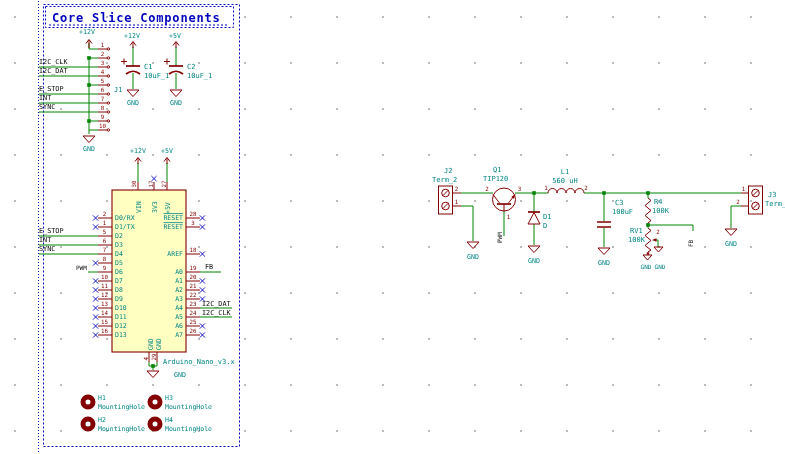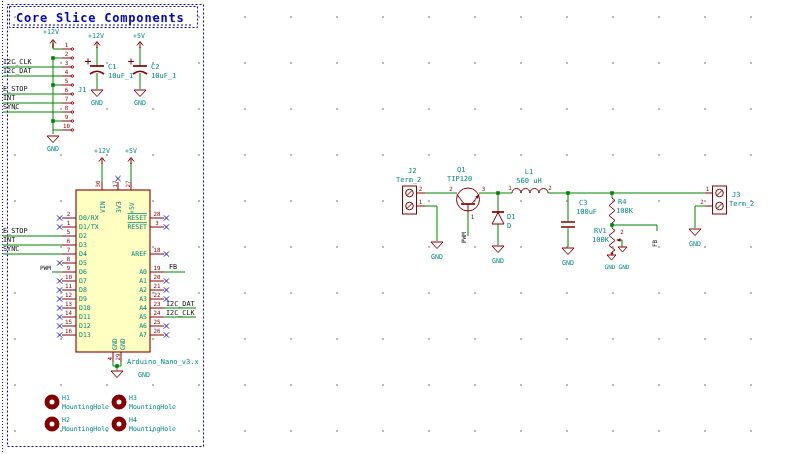--- a/index.html
+++ b/index.html
@@ -5,21 +5,21 @@
   html,body{margin:0;padding:0;}
   body{
     width:785px;height:454px;
     background-color:#ffffff;
     background-image:radial-gradient(circle,#b9b9b9 0.8px,transparent 1px);
     background-size:46px 46px;
     background-position:38px 40px;
     font-family:"DejaVu Sans Mono",monospace;
     overflow:hidden;
   }
-  .stage{position:relative;width:692px;height:454px;}
+  .stage{position:relative;width:692px;height:454px;margin-left:36px;}
   svg text{font-family:"DejaVu Sans Mono",monospace;}
   .w{stroke:#008400;stroke-width:1;fill:none;}
   .cmp{stroke:#840000;stroke-width:1;fill:none;}
   .cmpT{stroke:#840000;stroke-width:1.7;fill:none;}
   .cmpF{fill:#840000;stroke:none;}
   .jn{fill:#008400;stroke:none;}
   .nc{stroke:#0000c0;stroke-width:0.9;fill:none;}
   .body{fill:#ffffc2;stroke:#840000;stroke-width:1.1;}
   .hole{stroke:#840000;stroke-width:5;fill:none;}
   .bord{stroke:#0000c0;stroke-width:1;fill:none;stroke-dasharray:2 2;}

